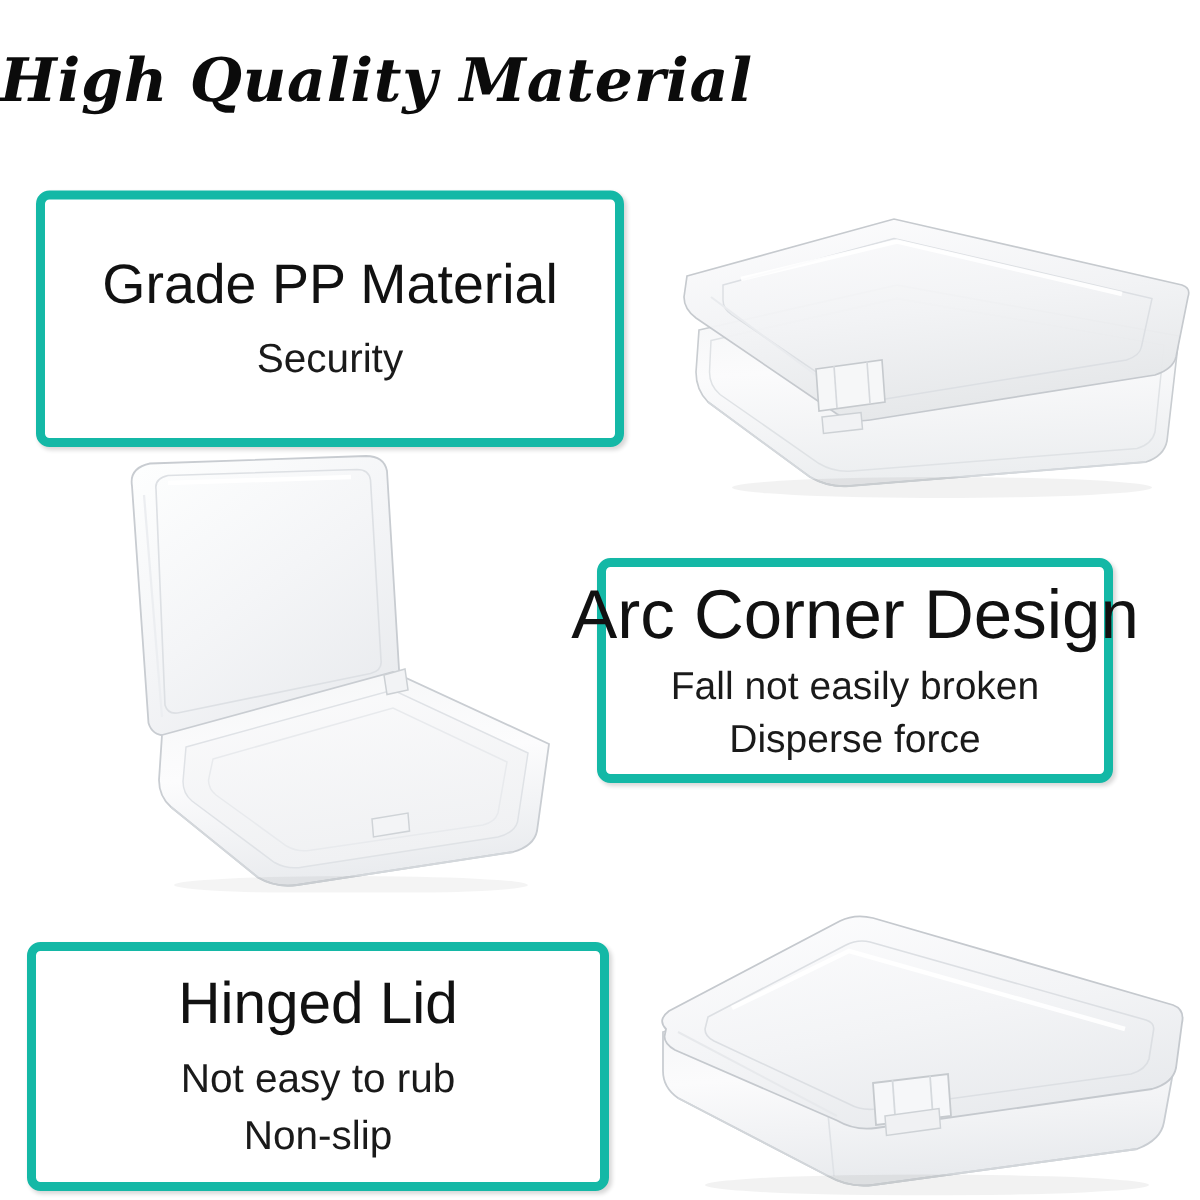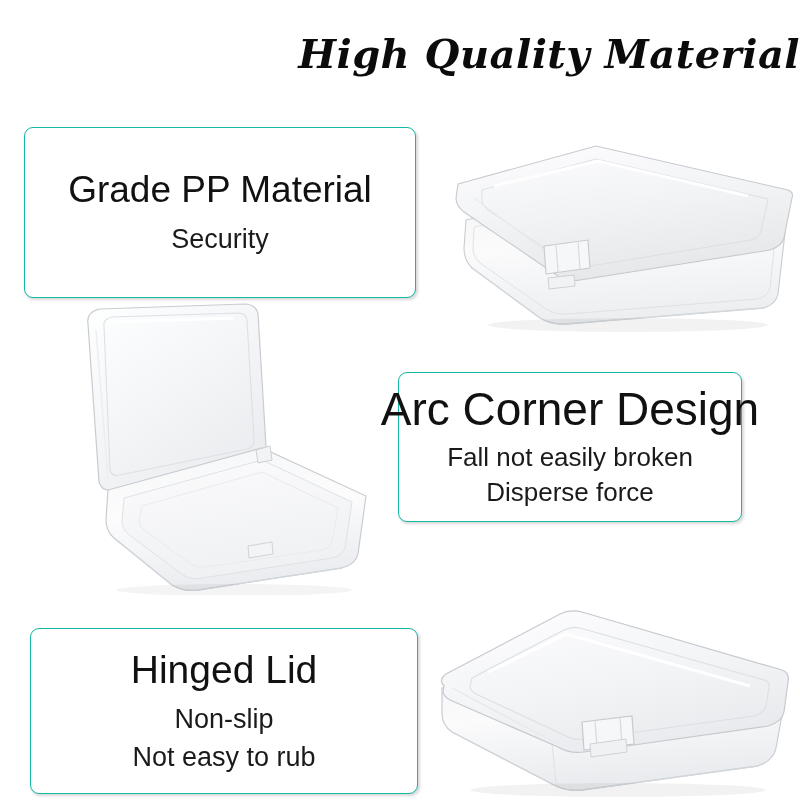--- a/index.html
+++ b/index.html
@@ -15,36 +15,36 @@
     font-family: "Liberation Sans", sans-serif;
     -webkit-font-smoothing: antialiased;
   }
 
   
   .page-title {
     position: absolute;
     left: 0;
     top: 30px;
     width: 800px;
-    text-align: right;
+    text-align: left;
     font-family: "DejaVu Serif", serif;
     font-weight: bold;
     font-style: italic;
     font-size: 40px;
     letter-spacing: 0.5px;
     color: #0b0b0b;
     white-space: nowrap;
   }
 
   
   .caption-card {
     position: absolute;
     box-sizing: border-box;
     background: #ffffff;
-    border: 1px solid #14b8a6;
+    border: 6px solid #14b8a6;
     border-radius: 9px;
     box-shadow: 1.5px 2px 3px rgba(0,0,0,0.16);
     text-align: center;
     display: flex;
     flex-direction: column;
     justify-content: center;
     align-items: center;
     z-index: 5;
   }
   .caption-head {
@@ -63,21 +63,21 @@
   }
 
   #card-material { left: 24px;  top: 127px; width: 392px; height: 171px; }
   #card-material .caption-head { font-size: 37px; margin-bottom: 6px; }
   #card-material .caption-line { font-size: 27px; margin-top: 9px; }
 
   #card-arc { left: 398px; top: 372px; width: 344px; height: 150px; }
   #card-arc .caption-head { font-size: 46px; margin-bottom: 3px; }
   #card-arc .caption-line { font-size: 26px; margin-top: 6px; }
 
-  #card-hinge { left: 30px;  top: 628px; width: 388px; height: 166px; }
+  #card-hinge { left: 18px;  top: 628px; width: 388px; height: 166px; }
   #card-hinge .caption-head { font-size: 39px; margin-bottom: 5px; }
   #card-hinge .caption-line { font-size: 27px; margin-top: 8px; }
 
   
   .product {
     position: absolute;
     z-index: 1;
   }
   #product-ajar   { left: 448px; top: 128px; width: 348px; height: 205px; }
   #product-open   { left: 66px;  top: 300px; width: 320px; height: 295px; }
@@ -212,15 +212,15 @@
 </div>
 
 <div class="caption-card" id="card-arc">
   <div class="caption-head">Arc Corner Design</div>
   <div class="caption-line">Fall not easily broken</div>
   <div class="caption-line">Disperse force</div>
 </div>
 
 <div class="caption-card" id="card-hinge">
   <div class="caption-head">Hinged Lid</div>
+  <div class="caption-line">Not easy to rub</div>
   <div class="caption-line">Non-slip</div>
-  <div class="caption-line">Not easy to rub</div>
 </div>
 
 </body></html>

